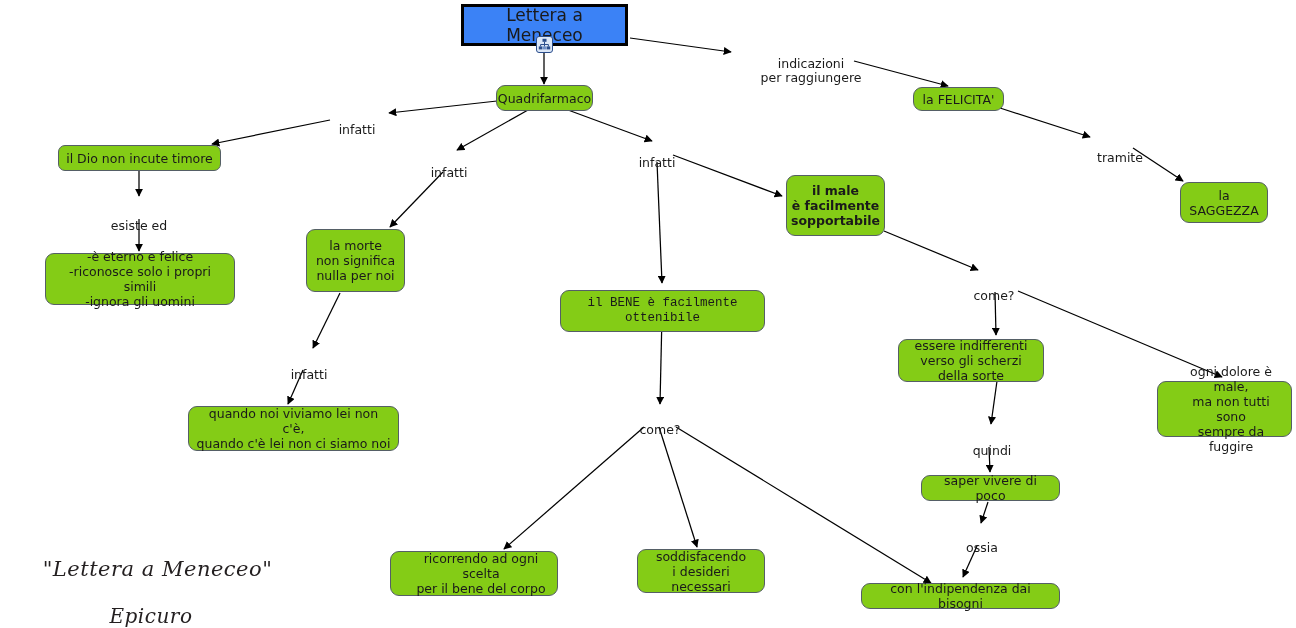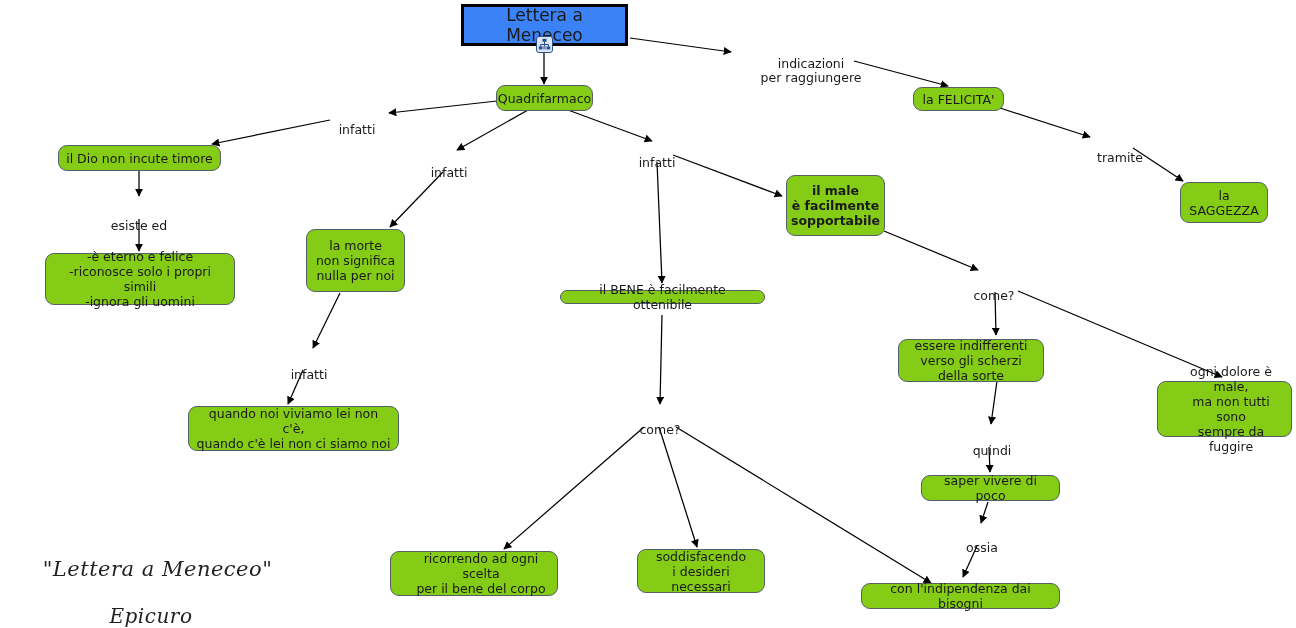--- a/index.html
+++ b/index.html
@@ -163,42 +163,42 @@
       <rect x="8.6" y="8.4" width="3.6" height="3" fill="#2b4e8c"></rect>
       <rect x="4.8" y="8.4" width="3.4" height="3" fill="#6e90c8"></rect>
       <path d="M6.5 3.8 L6.5 6.5 M2.6 8.4 L2.6 6.5 L10.4 6.5 L10.4 8.4 M6.5 6.5 L6.5 8.4" stroke="#2b4e8c" stroke-width="1" fill="none"></path>
     </svg>
   </div>
 
   <div class="node" style="left:496px; top:85px; width:97px; height:26px;">
     <span>Quadrifarmaco</span>
   </div>
 
-  <div class="node" style="left:58px; top:145px; width:163px; height:26px;">
+  <div class="node" style="left:58px; top:145px; width:163px; height:26px;border-radius:7px;">
     <span>il Dio non incute timore</span>
   </div>
 
   <div class="node" style="left:45px; top:253px; width:190px; height:52px;">
     <span>-è eterno e felice
 -riconosce solo i propri simili
 -ignora gli uomini</span>
   </div>
 
   <div class="node" style="left:306px; top:229px; width:99px; height:63px;">
     <span>la morte
 non significa
 nulla per noi</span>
   </div>
 
   <div class="node" style="left:188px; top:406px; width:211px; height:45px;">
     <span>quando noi viviamo lei non c'è,
 quando c'è lei non ci siamo noi</span>
   </div>
 
-  <div class="node" style="left:560px; top:290px; width:205px; height:14px;">
+  <div class="node" style="left:560px; top:290px; width:205px; height:42px;font-family:Liberation Mono, monospace;">
     <span>il BENE è facilmente ottenibile</span>
   </div>
 
   <div class="node" style="left:786px; top:175px; width:99px; height:61px;font-weight:bold;">
     <span>il male
 è facilmente
 sopportabile</span>
   </div>
 
   <div class="node" style="left:913px; top:87px; width:91px; height:24px;">

